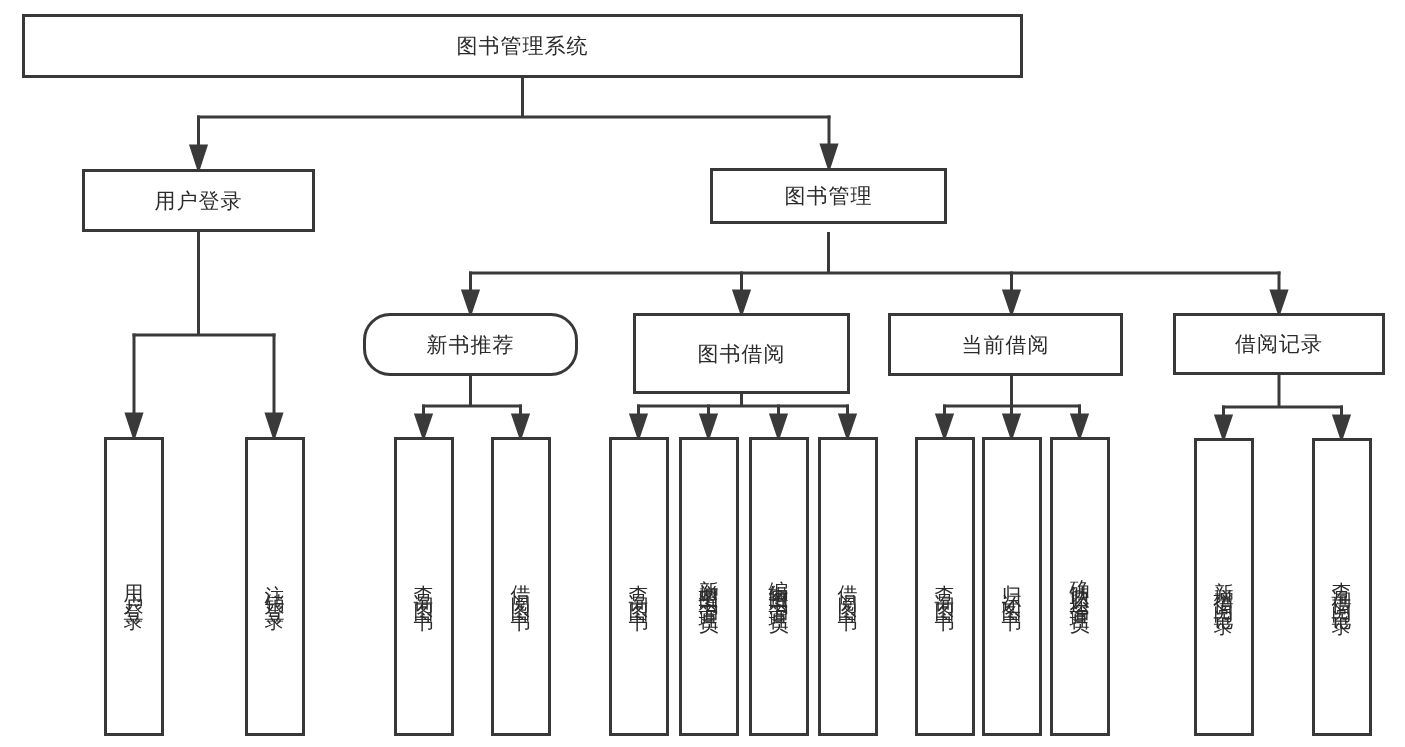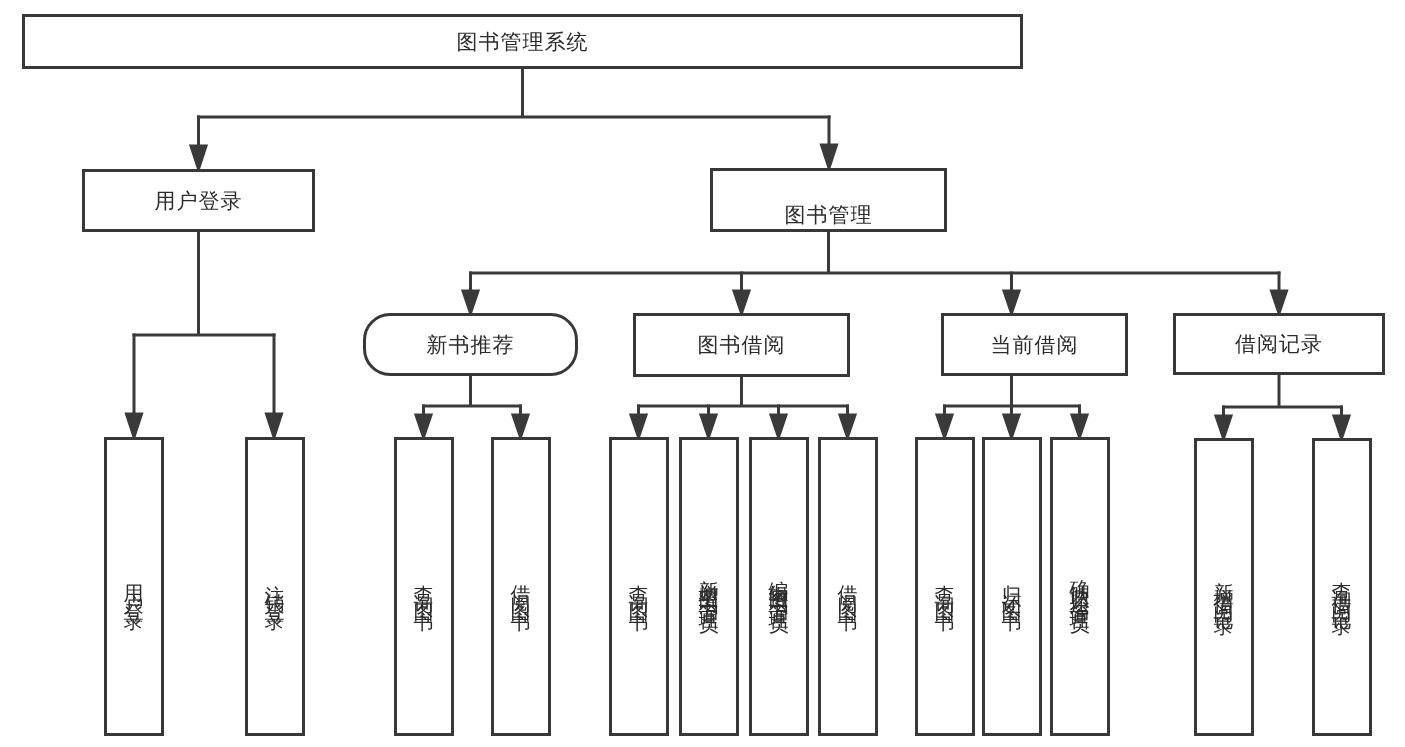--- a/index.html
+++ b/index.html
@@ -134,38 +134,38 @@
         <line x1="1279" y1="375" x2="1279" y2="407"></line>
         <line x1="1222" y1="407" x2="1343" y2="407"></line>
         <line x1="1223.5" y1="405.5" x2="1223.5" y2="417"></line>
         <polygon points="1216,416 1231,416 1223.5,438"></polygon>
         <line x1="1341.5" y1="405.5" x2="1341.5" y2="417"></line>
         <polygon points="1334,416 1349,416 1341.5,438"></polygon>
       </g>
     </g>
   </svg>
 
-  <div class="node" style="left:22px; top:14px; width:1001px; height:55px;">
+  <div class="node" style="left:22px; top:14px; width:1001px; height:64px;">
     <span>图书管理系统</span>
   </div>
 
   <div class="node" style="left:82px; top:169px; width:233px; height:63px;">
     <span>用户登录</span>
   </div>
-  <div class="node" style="left:710px; top:168px; width:237px; height:64px;align-items:flex-end;">
+  <div class="node" style="left:710px; top:168px; width:237px; height:56px;">
     <span>图书管理</span>
   </div>
 
   <div class="node" style="left:363px; top:313px; width:215px; height:63px;border-radius:27px;">
     <span>新书推荐</span>
   </div>
-  <div class="node" style="left:633px; top:313px; width:217px; height:64px;">
+  <div class="node" style="left:633px; top:313px; width:217px; height:81px;">
     <span>图书借阅</span>
   </div>
-  <div class="node" style="left:941px; top:313px; width:187px; height:63px;">
+  <div class="node" style="left:888px; top:313px; width:235px; height:63px;">
     <span>当前借阅</span>
   </div>
   <div class="node" style="left:1173px; top:313px; width:212px; height:62px;">
     <span>借阅记录</span>
   </div>
 
   <div class="node vnode" style="left:104px; top:437px; width:60px; height:299px;">
     <span class="vtext">用户登录</span>
   </div>
   <div class="node vnode" style="left:245px; top:437px; width:60px; height:299px;">

